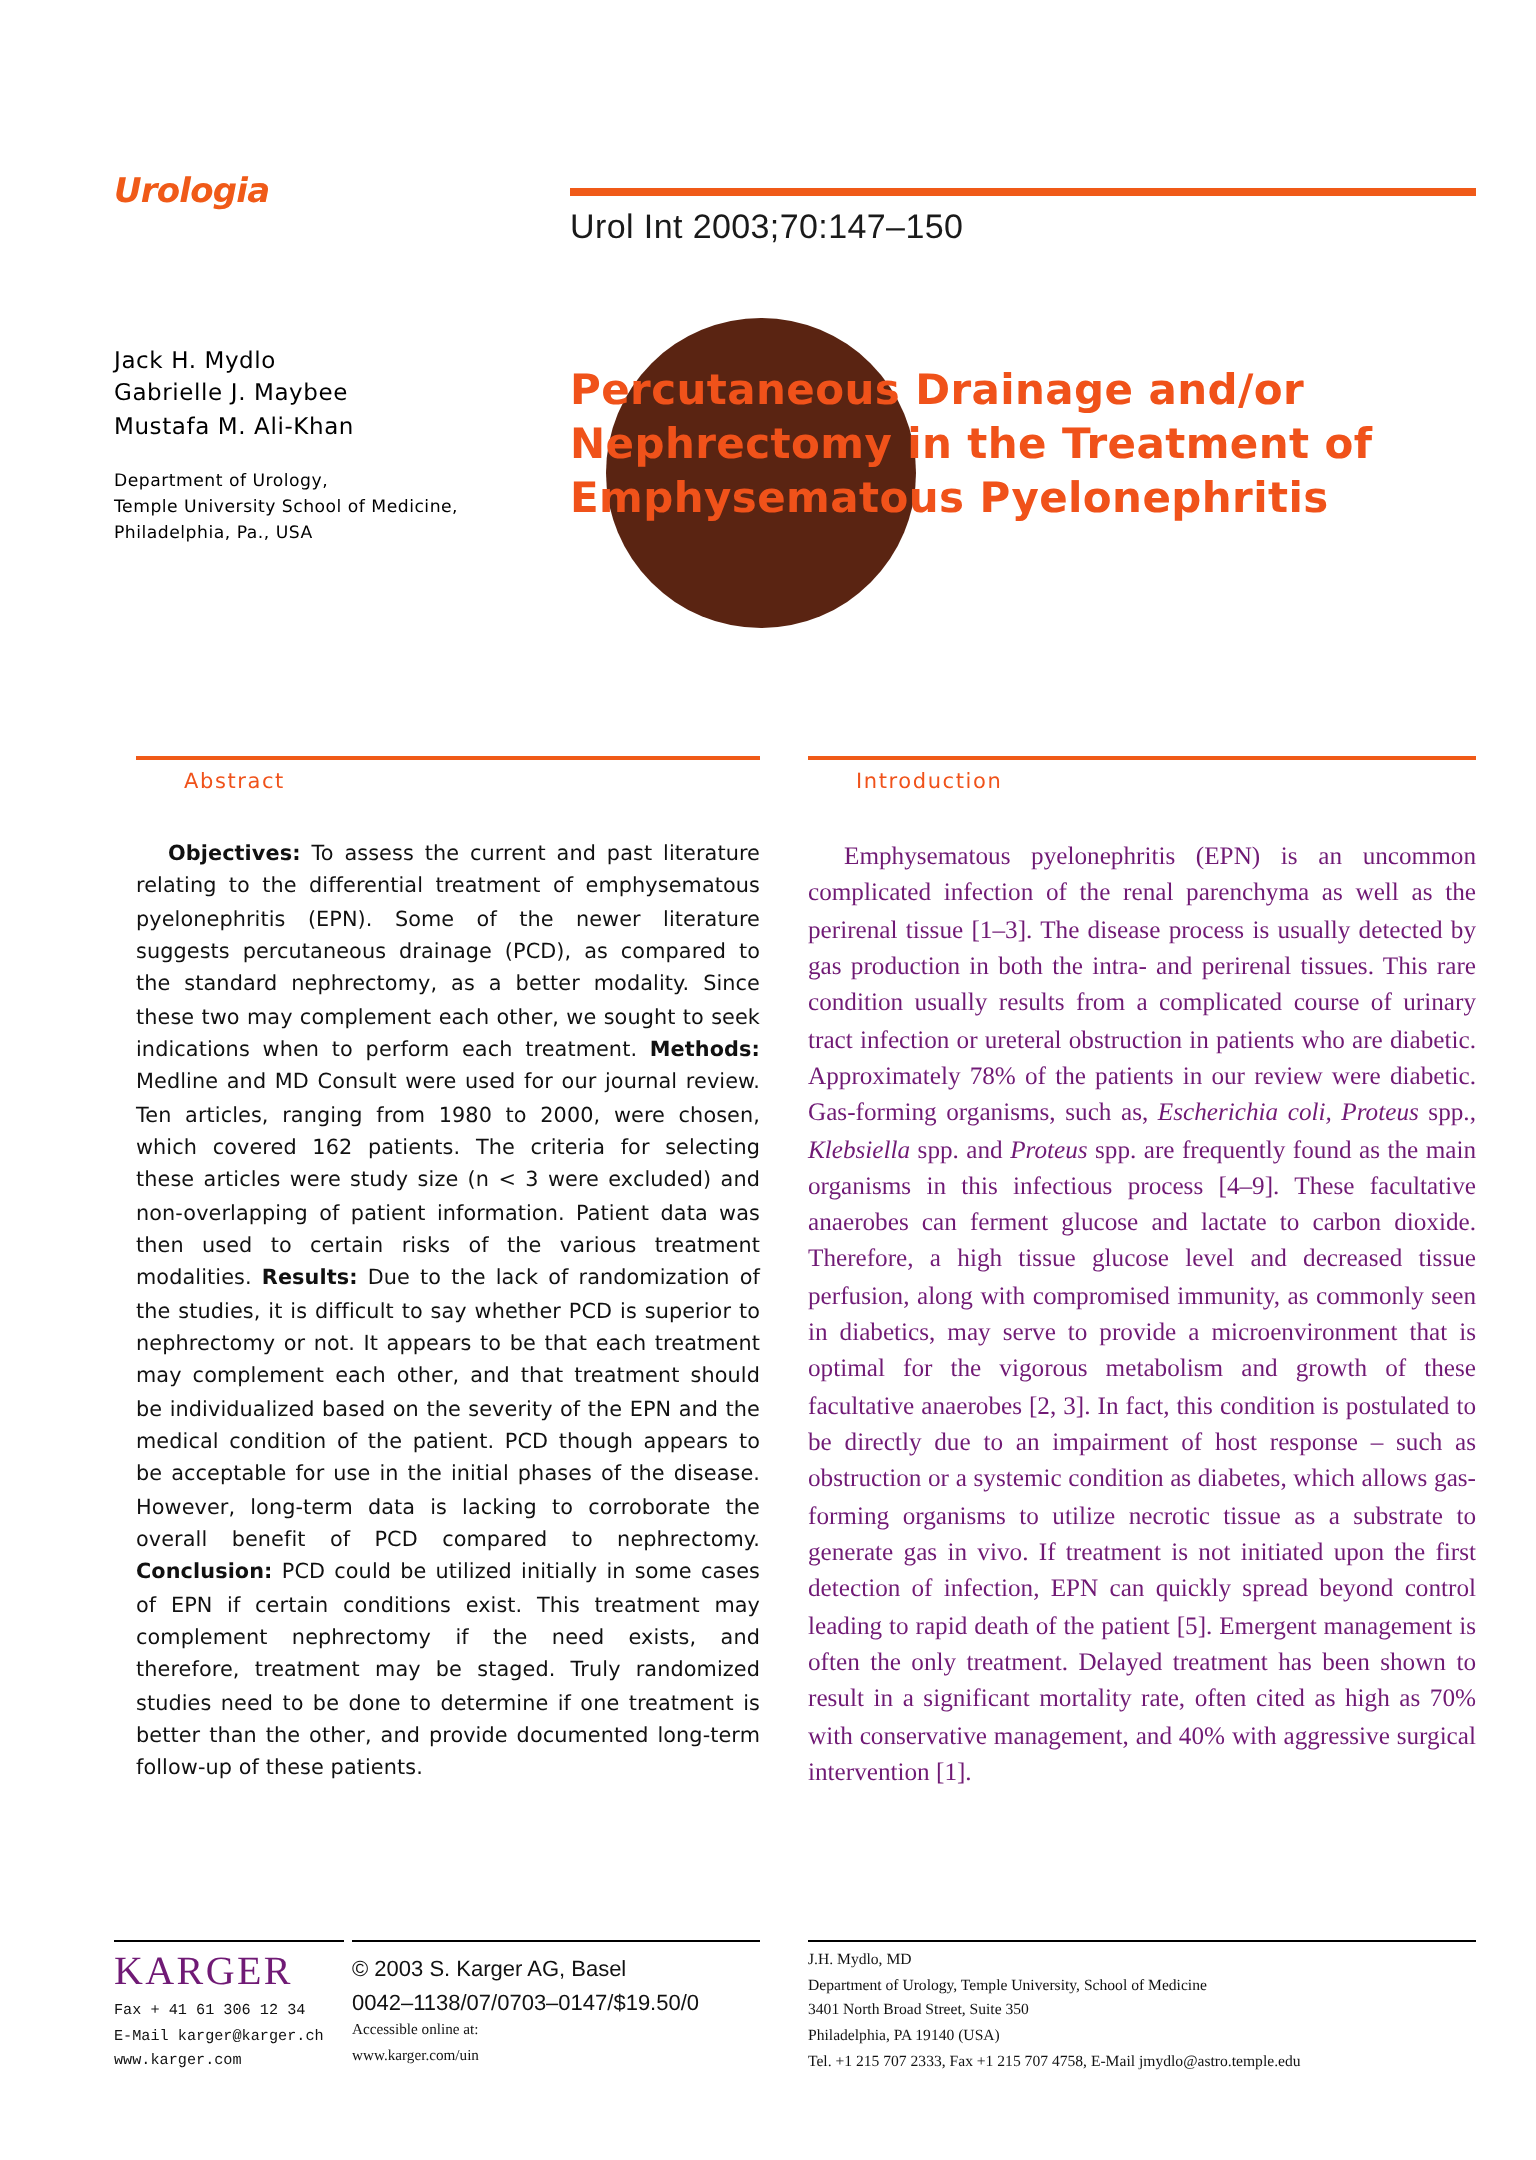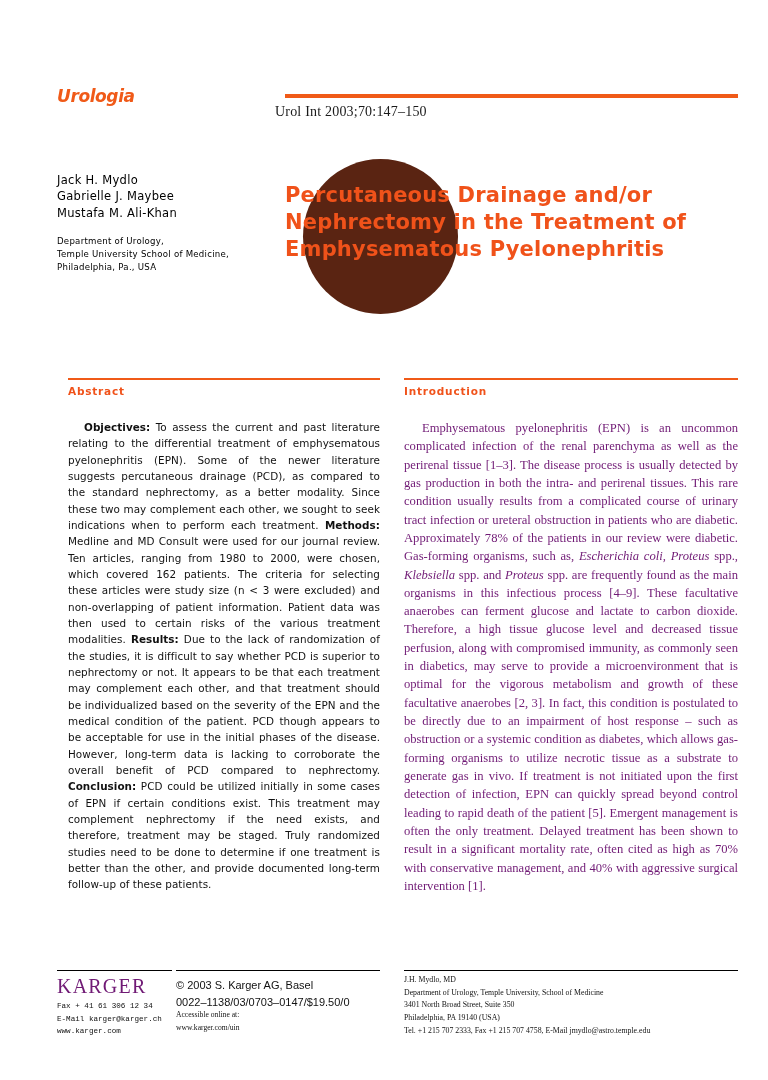--- a/index.html
+++ b/index.html
@@ -42,24 +42,24 @@
   .journal-rule {
     position: absolute;
     left: 285px;
     top: 94px;
     width: 453px;
     height: 4px;
     background: #F05A18;
   }
   .journal-ref {
     position: absolute;
-    left: 275px;
+    left: 285px;
     top: 104px;
-    font-family: Liberation Serif, serif;
-    font-size: 14px;
+    font-family: Liberation Sans, sans-serif;
+    font-size: 17px;
     letter-spacing: 0.2px;
     color: #1a1a1a;
   }
 
   
   .authors {
     position: absolute;
     left: 57px;
     top: 172px;
     width: 220px;
@@ -125,25 +125,25 @@
     width: 100%;
     height: 2px;
     background: #F05A18;
     margin-bottom: 5px;
   }
   .sec-rule-left { width: 312px; }
   .sec-rule-right { width: 334px; }
 
   .sec-head {
     font-family: "DejaVu Sans", sans-serif;
-    font-weight: bold;
+    font-weight: normal;
     font-size: 10.5px;
     letter-spacing: 0.8px;
     color: #F0521A;
-    margin-left: 0;
+    margin-left: 24px;
   }
 
   .abstract-body {
     margin-top: 22px;
     font-family: "DejaVu Sans", sans-serif;
     font-size: 10.4px;
     line-height: 1.57;
     text-align: justify;
     color: #111;
     letter-spacing: 0.05px;
@@ -265,21 +265,21 @@
 
   <div class="karger-logo">KARGER</div>
   <div class="foot-left-lines">
     <div>Fax + 41 61 306 12 34</div>
     <div>E-Mail karger@karger.ch</div>
     <div>www.karger.com</div>
   </div>
 
   <div class="foot-mid-a">
     <div>© 2003 S. Karger AG, Basel</div>
-    <div>0022–1138/03/0703–0147/$19.50/0</div>
+    <div>0042–1138/07/0703–0147/$19.50/0</div>
   </div>
 
   <div class="foot-mid-b">
     <div>Accessible online at:</div>
     <div>www.karger.com/uin</div>
   </div>
 
   <div class="foot-right">
     <div>J.H. Mydlo, MD</div>
     <div>Department of Urology, Temple University, School of Medicine</div>

